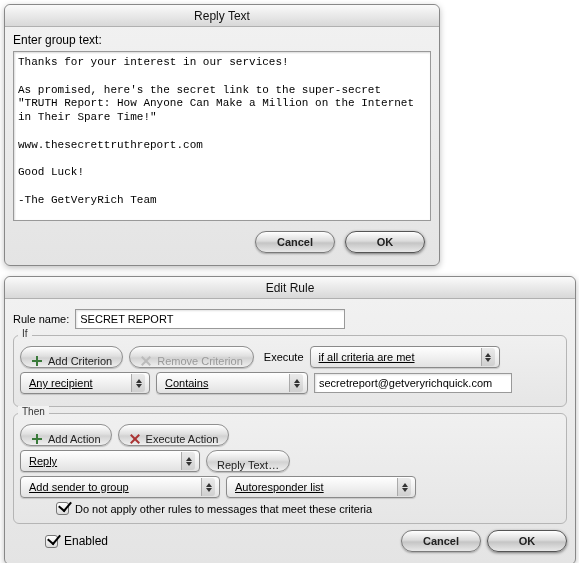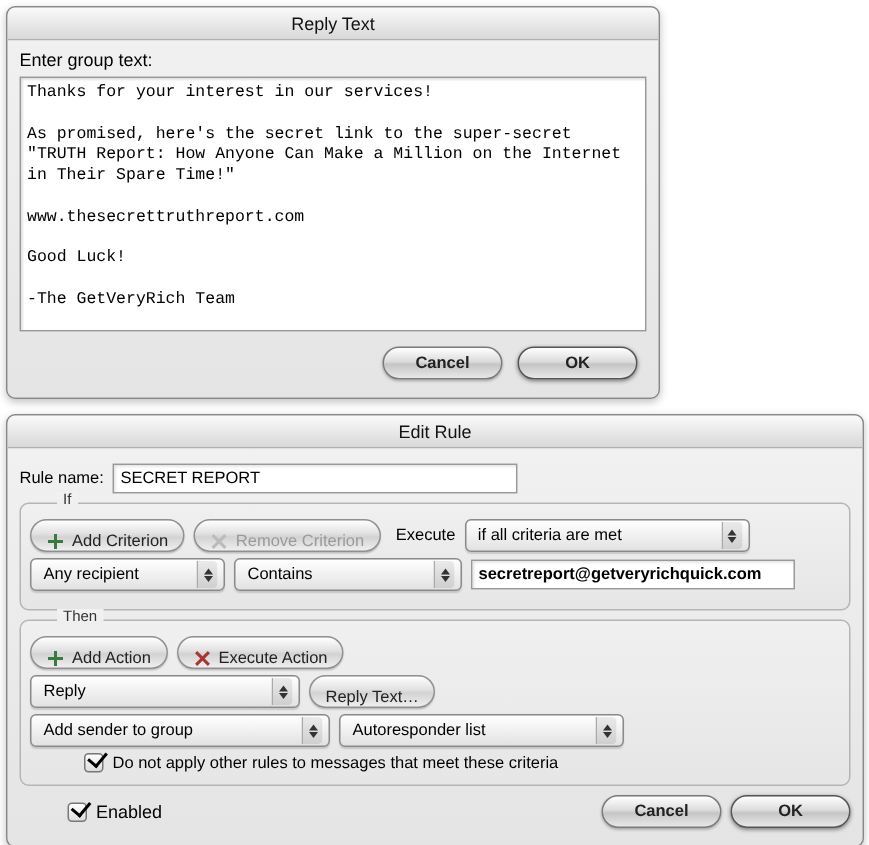--- a/index.html
+++ b/index.html
@@ -93,21 +93,21 @@
     border: 1px solid #b5b5b5;
     border-radius: 6px;
     padding: 6px 6px 8px 6px;
     margin: 6px 0;
     background: linear-gradient(#f0f0f0,#e6e6e6);
     position: relative;
   }
   .group-legend {
     position: absolute;
     top: -8px;
-    left: 24px;
+    left: 4px;
     padding: 0 4px;
     font-size: 10px;
     color:#333;
     background: linear-gradient(#f2f2f2,#eee);
   }
   .pill {
     display:inline-flex;
     align-items:flex-end;
     height: 22px;
     border-radius: 11px;
@@ -140,20 +140,21 @@
     justify-content:space-between;
     height: 22px;
     border-radius: 4px;
     border:1px solid #8a8a8a;
     background: linear-gradient(#ffffff,#e2e2e2);
     font-size:11px;
     padding: 0 4px 0 8px;
     cursor:pointer;
     box-shadow: 0 1px 1px rgba(0,0,0,0.15);
     gap:6px;
+    text-decoration:underline;
   }
   .popup .arrows {
     width:14px; height:18px;
     border-left:1px solid #aaa;
     display:flex; flex-direction:column; align-items:center; justify-content:center;
     gap:1px;
     background: linear-gradient(#eaeaea,#cfcfcf);
     border-radius: 0 3px 3px 0;
   }
   .arr-up,.arr-down{
@@ -238,21 +239,21 @@
               <span class="arr-down"></span>
             </span>
         </div>
         <div class="popup" style="width:152px">
           <span>Contains</span>
           <span class="arrows">
               <span class="arr-up"></span>
               <span class="arr-down"></span>
             </span>
         </div>
-        <input class="input-text" style="width: 216px; font-weight: bold;" value="secretreport@getveryrichquick.com">
+        <input class="input-text" style="width: 198px;" value="secretreport@getveryrichquick.com">
       </div>
     </div>
 
     <div class="groupbox">
       <div class="group-legend">Then</div>
 
       <div class="row">
         <div class="pill">
           <span class="plus-ic"></span>
           <span>Add Action</span>

